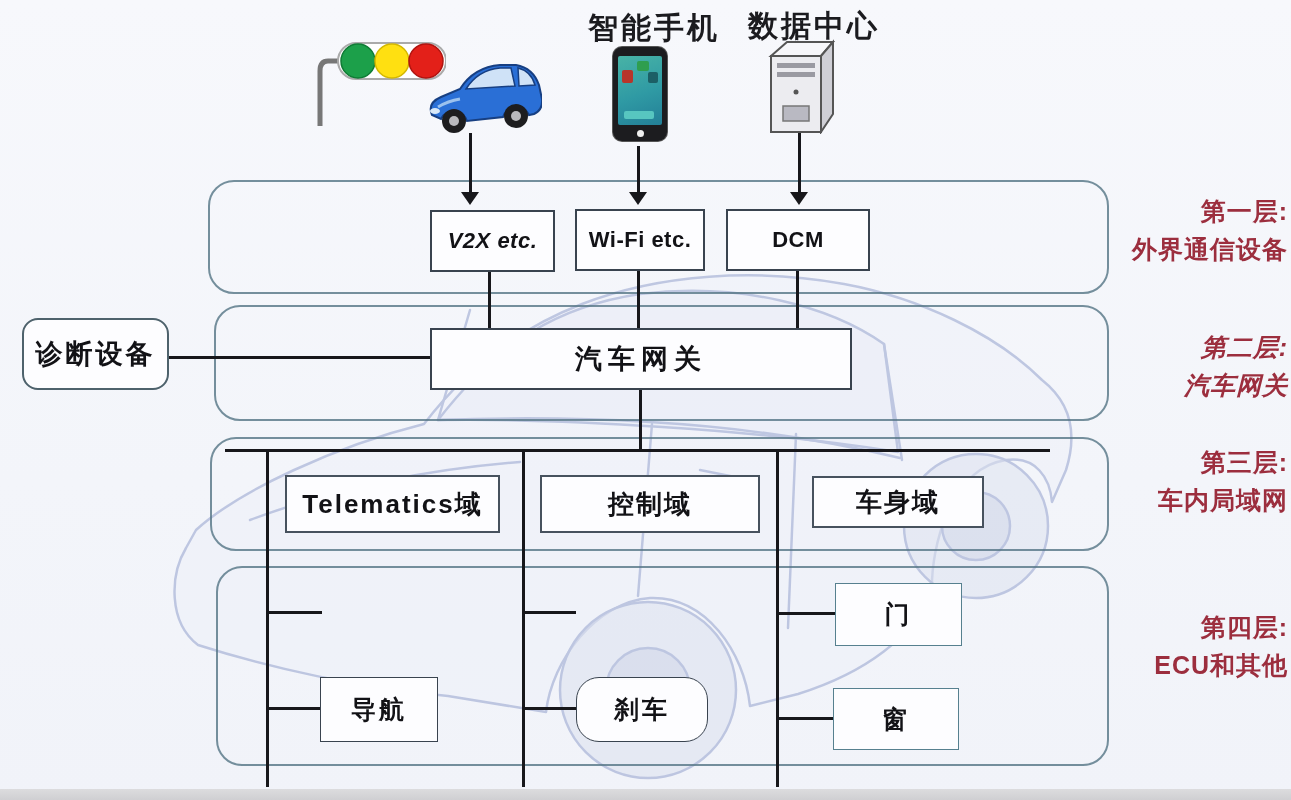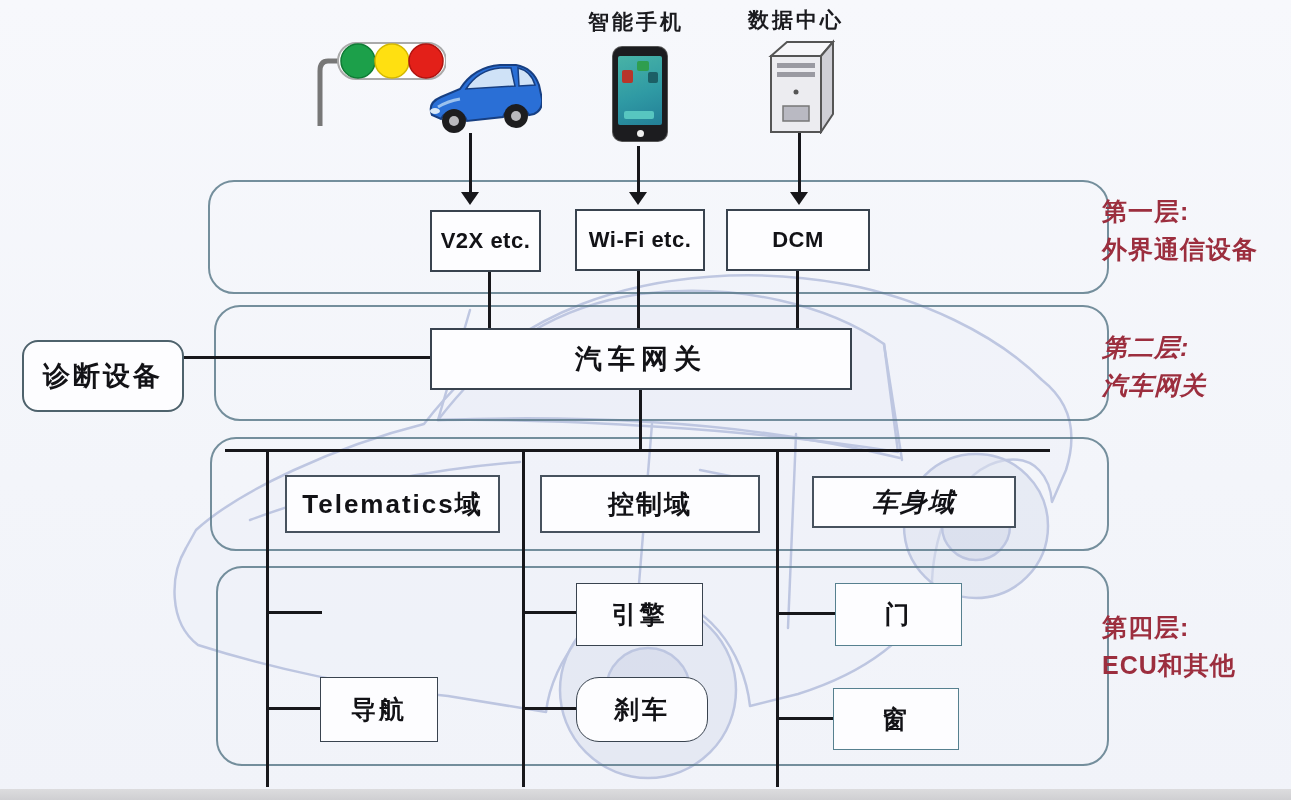--- a/index.html
+++ b/index.html
@@ -19,23 +19,23 @@
   .ahead{position:absolute;width:0;height:0;border-left:9px solid transparent;border-right:9px solid transparent;border-top:13px solid #17171b;z-index:2;}
   
   .node{position:absolute;background:#fdfdff;border:2px solid #39434f;display:flex;align-items:center;justify-content:center;font-weight:bold;color:#121216;z-index:3;box-sizing:border-box;}
   .node.lat{font-size:22px;letter-spacing:.5px;}
   .node.big{font-size:27px;letter-spacing:6px;}
   .node.domain{font-size:26px;letter-spacing:2px;border-color:#47525e;}
   .node.ecu{font-size:25px;letter-spacing:3px;border-width:1.8px;}
   .node.teal{border-color:#56808f;border-width:1.6px;}
   .node.diag{border-radius:16px;border-color:#4e626c;border-width:2.5px;font-size:27px;letter-spacing:3px;}
   
-  .layer-label{position:absolute;left:1102px;width:186px;text-align:left;color:#9c2e3e;font-weight:bold;font-size:25px;line-height:38px;z-index:3;letter-spacing:1px;}
+  .layer-label{position:absolute;left:1102px;width:186px;text-align:right;color:#9c2e3e;font-weight:bold;font-size:25px;line-height:38px;z-index:3;letter-spacing:1px;}
   
-  .icon-label{position:absolute;font-size:21px;font-weight:bold;color:#1b1b1f;letter-spacing:3px;z-index:3;}
+  .icon-label{position:absolute;font-size:30px;font-weight:bold;color:#1b1b1f;letter-spacing:3px;z-index:3;}
   
   #phone{position:absolute;left:613px;top:47px;width:54px;height:94px;background:#1c1c1f;border-radius:9px;z-index:3;box-shadow:0 0 0 1px #555;}
   #phone .screen{position:absolute;left:5px;top:9px;right:5px;bottom:16px;background:linear-gradient(160deg,#48b3a6 0%,#2f9aa4 55%,#237f97 100%);border-radius:2px;overflow:hidden;}
   #phone .t1{position:absolute;left:4px;top:14px;width:11px;height:13px;background:#b8352a;border-radius:2px;}
   #phone .t2{position:absolute;left:19px;top:5px;width:12px;height:10px;background:#2f9e4f;border-radius:2px;}
   #phone .t3{position:absolute;right:4px;top:16px;width:10px;height:11px;background:#1c5f66;border-radius:2px;}
   #phone .t4{position:absolute;left:6px;bottom:6px;width:30px;height:8px;background:#57c6c0;border-radius:2px;}
   #phone .home{position:absolute;left:50%;bottom:4px;width:7px;height:7px;margin-left:-3.5px;background:#efefef;border-radius:50%;}
   .strip-bottom{position:absolute;left:0;bottom:0;width:1291px;height:11px;background:linear-gradient(180deg,#dcdcde,#cfcfd2);z-index:4;}
 </style>
@@ -111,65 +111,66 @@
   <div class="vline" style="left:637px;top:146px;width:3px;height:47px;"></div>
   <div class="ahead" style="left:629px;top:192px;"></div>
   <div class="vline" style="left:798px;top:133px;width:3px;height:60px;"></div>
   <div class="ahead" style="left:790px;top:192px;"></div>
 
   <div class="layer-box" style="left:208px;top:180px;width:897px;height:110px;"></div>
   <div class="layer-box" style="left:214px;top:305px;width:891px;height:112px;"></div>
   <div class="layer-box" style="left:210px;top:437px;width:895px;height:110px;"></div>
   <div class="layer-box" style="left:216px;top:566px;width:889px;height:196px;"></div>
 
-  <div class="node lat" style="left:430px;top:210px;width:111px;height:62px;">V2X etc.</div>
+  <div class="node lat" style="left:430px;top:210px;width:125px;height:62px;font-style:italic;">V2X etc.</div>
   <div class="node lat" style="left:575px;top:209px;width:130px;height:62px;text-align:center;">Wi-Fi etc.</div>
   <div class="node lat" style="left:726px;top:209px;width:144px;height:62px;">DCM</div>
 
   <div class="vline" style="left:488px;top:271px;width:3px;height:59px;"></div>
   <div class="vline" style="left:637px;top:271px;width:3px;height:59px;"></div>
   <div class="vline" style="left:796px;top:271px;width:3px;height:59px;"></div>
 
   <div class="node big" style="left:430px;top:328px;width:422px;height:62px;">汽车网关</div>
-  <div class="node diag" style="left:22px;top:340px;width:162px;height:72px;">诊断设备</div>
+  <div class="node diag" style="left:22px;top:318px;width:147px;height:72px;">诊断设备</div>
   <div class="hline" style="left:167px;top:356px;width:264px;height:3px;"></div>
   <div class="vline" style="left:639px;top:389px;width:3px;height:63px;"></div>
 
   <div class="busline" style="left:225px;top:449px;width:825px;height:3px;"></div>
   <div class="vline" style="left:266px;top:449px;width:3px;height:338px;"></div>
   <div class="vline" style="left:522px;top:449px;width:3px;height:338px;"></div>
   <div class="vline" style="left:776px;top:449px;width:3px;height:338px;"></div>
 
   <div class="node domain" style="left:285px;top:475px;width:215px;height:58px;">Telematics域</div>
   <div class="node domain" style="left:540px;top:475px;width:220px;height:58px;">控制域</div>
-  <div class="node domain" style="left:812px;top:476px;width:204px;height:52px;font-style:italic;">车身域</div>
+  <div class="node domain" style="left:812px;top:476px;width:172px;height:52px;">车身域</div>
 
   <div class="stub" style="left:267px;top:611px;width:55px;height:3px;"></div>
   <div class="stub" style="left:267px;top:707px;width:53px;height:3px;"></div>
   <div class="node ecu" style="left:320px;top:677px;width:118px;height:65px;">导航</div>
 
   <div class="stub" style="left:523px;top:611px;width:53px;height:3px;"></div>
-  <div class="node ecu" style="left:576px;top:583px;width:127px;height:63px;">引擎</div>
   <div class="stub" style="left:523px;top:707px;width:53px;height:3px;"></div>
   <div class="node ecu" style="left:576px;top:677px;width:132px;height:65px;border-radius:23px;">刹车</div>
 
   <div class="stub" style="left:777px;top:612px;width:58px;height:3px;"></div>
   <div class="node ecu teal" style="left:835px;top:583px;width:127px;height:63px;">门</div>
   <div class="stub" style="left:777px;top:717px;width:56px;height:3px;"></div>
   <div class="node ecu teal" style="left:833px;top:688px;width:126px;height:62px;">窗</div>
 
   <div class="layer-label" style="top:192px;">
     <div>第一层:</div>
     <div>外界通信设备</div>
   </div>
   <div class="layer-label" style="top:328px;font-style:italic;">
     <div>第二层:</div>
     <div>汽车网关</div>
   </div>
   <div class="layer-label" style="top:443px;">
+    <div>第三层:</div>
+    <div>车内局域网</div>
   </div>
   <div class="layer-label" style="top:608px;">
     <div>第四层:</div>
     <div>ECU和其他</div>
   </div>
 
   <div class="strip-bottom"></div>
 </div>
 
 </body></html>

